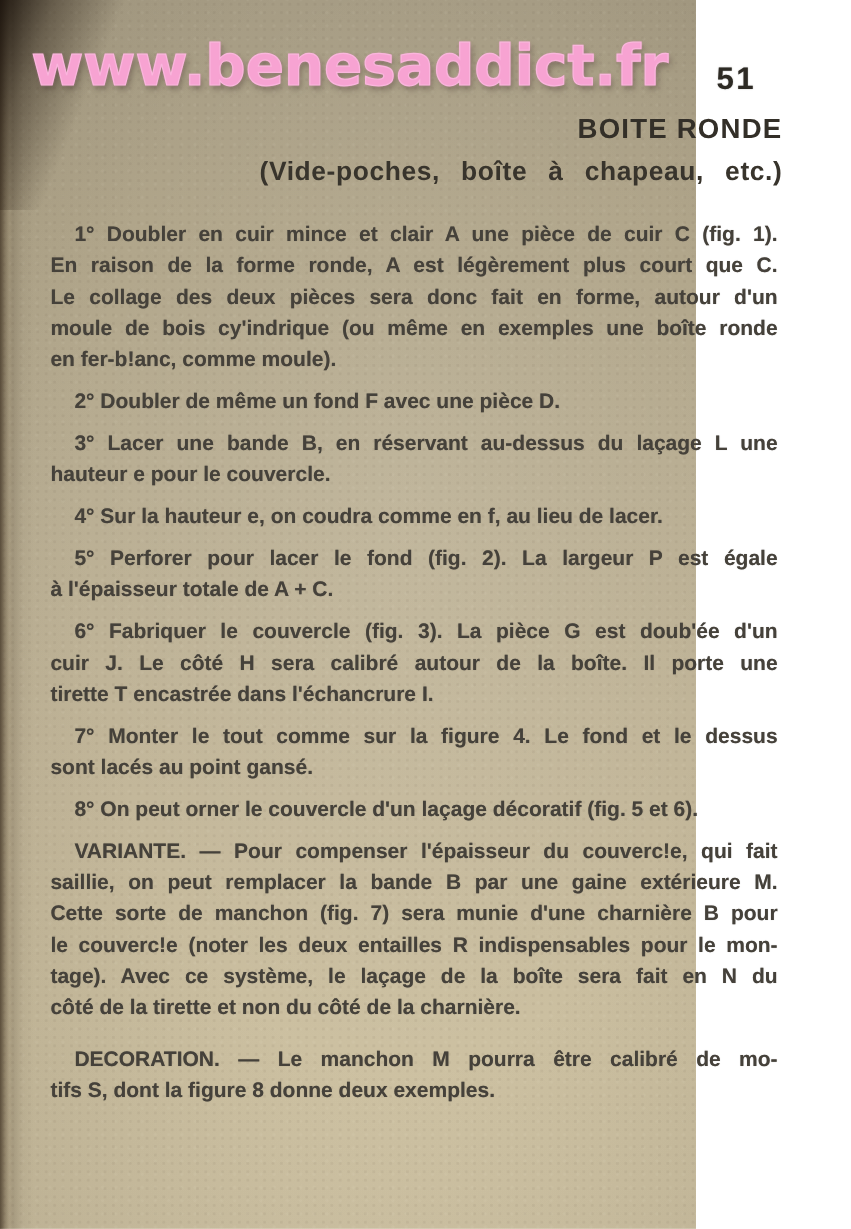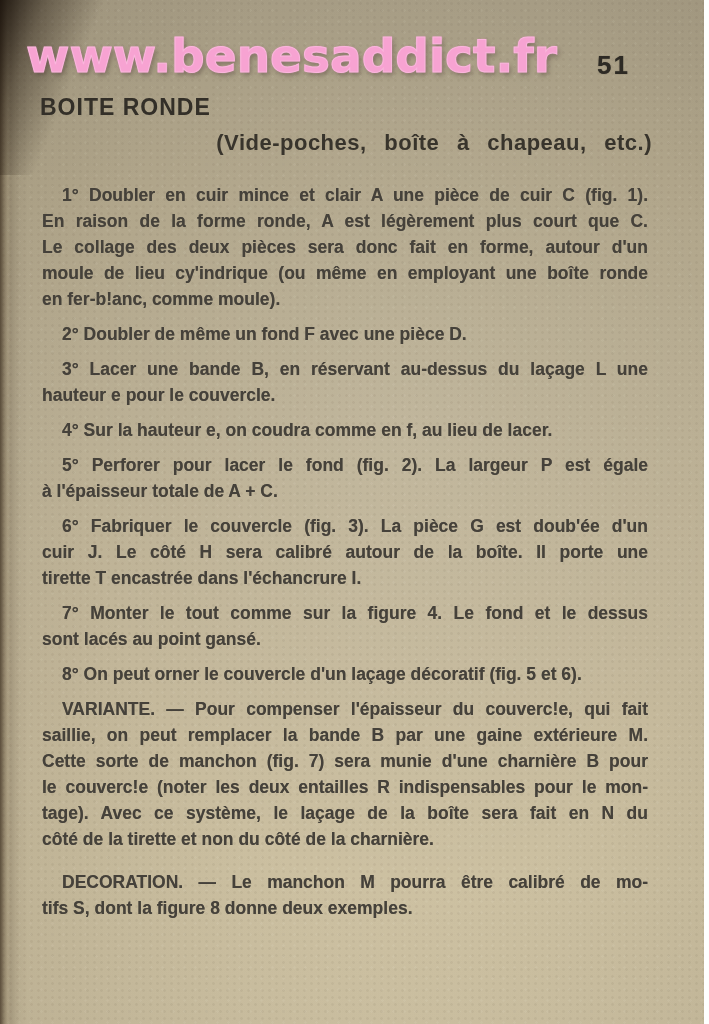--- a/index.html
+++ b/index.html
@@ -4,21 +4,21 @@
 <title>BOITE RONDE</title>
 <style>
   html, body { margin: 0; padding: 0; }
   body {
     width: 709px; height: 1024px;
     font-family: "Liberation Sans", sans-serif;
     overflow: hidden;
   }
   .page {
     position: relative;
-    width: 704px; height: 1024px;
+    width: 580px; height: 1024px;
     background:
       radial-gradient(ellipse at 58% 42%, rgba(255,250,235,0.10) 0%, rgba(255,250,235,0) 55%, rgba(70,60,42,0.14) 100%),
       linear-gradient(180deg, #a69c84 0%, #b0a58a 18%, #b9ae93 40%, #c3b79a 65%, #ccc0a1 85%, #d0c4a5 100%);
   }
   
   .page::after {
     content: ""; position: absolute; inset: 0; pointer-events: none;
     background-image:
       radial-gradient(rgba(85,70,50,0.07) 1px, transparent 1.6px),
       radial-gradient(rgba(255,252,235,0.06) 1px, transparent 1.6px);
@@ -44,21 +44,21 @@
     white-space: nowrap;
   }
   .pagenum {
     position: absolute; left: 597px; top: 50px; z-index: 2;
     font-size: 26px; font-weight: 700; letter-spacing: 2px;
     color: #2d2a24;
     text-shadow: 0 0 1px rgba(45,42,36,0.5);
   }
   .title {
     position: absolute; left: 40px; top: 94px; width: 612px; margin: 0; z-index: 2;
-    text-align: left;
+    text-align: right;
     font-size: 23px; font-weight: 700; letter-spacing: 1px;
     color: #332f28;
   }
   .subtitle {
     position: absolute; left: 40px; top: 130px; width: 612px; margin: 0; z-index: 2;
     text-align: right;
     font-size: 22px; font-weight: 700; letter-spacing: 0.5px; word-spacing: 11px;
     color: #38342c;
   }
   .textcol {
@@ -85,21 +85,21 @@
 <div class="page">
   <div class="watermark">www.benesaddict.fr</div>
   <div class="pagenum">51</div>
   <h1 class="title">BOITE RONDE</h1>
   <h2 class="subtitle">(Vide-poches, boîte à chapeau, etc.)</h2>
   <main class="textcol" id="textcol">
       <div class="para">
         <div class="line first">1° Doubler en cuir mince et clair A une pièce de cuir C (fig. 1).</div>
         <div class="line">En raison de la forme ronde, A est légèrement plus court que C.</div>
         <div class="line">Le collage des deux pièces sera donc fait en forme, autour d'un</div>
-        <div class="line">moule de lieu cy'indrique (ou même en employant une boîte ronde</div>
+        <div class="line">moule de bois cy'indrique (ou même en exemples une boîte ronde</div>
         <div class="line last">en fer-b!anc, comme moule).</div>
       </div>
       <div class="para">
         <div class="line first last">2° Doubler de même un fond F avec une pièce D.</div>
       </div>
       <div class="para">
         <div class="line first">3° Lacer une bande B, en réservant au-dessus du laçage L une</div>
         <div class="line last">hauteur e pour le couvercle.</div>
       </div>
       <div class="para">

